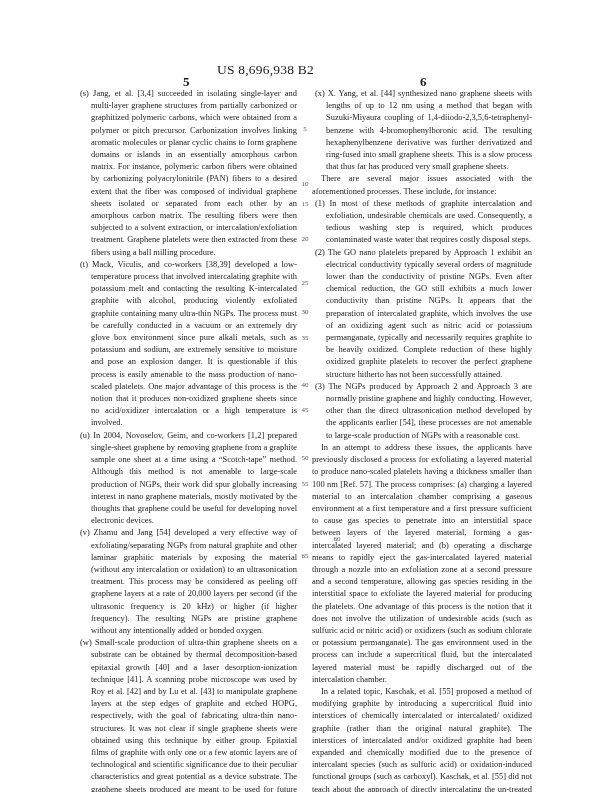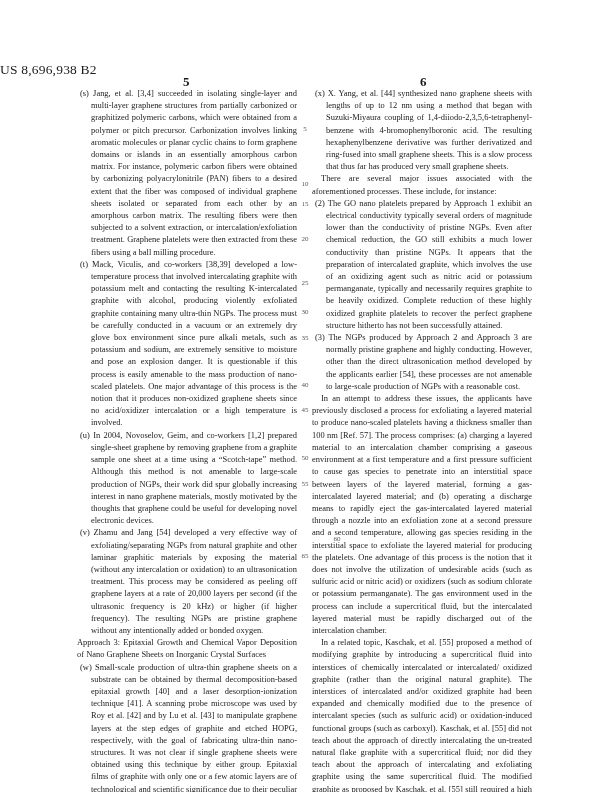--- a/index.html
+++ b/index.html
@@ -1,18 +1,18 @@
 <!DOCTYPE html>
 <html><head>
 <meta charset="utf-8">
 <style>
   html, body { margin: 0; padding: 0; background: #ffffff; }
   body { width: 614px; height: 792px; position: relative; overflow: hidden;
          font-family: "Liberation Serif", "DejaVu Serif", serif; color: #1a1a1a; }
-  .header { position: absolute; top: 62px; left: 0; width: 531px; text-align: left;
+  .header { position: absolute; top: 62px; left: 0; width: 531px; text-align: center;
             font-size: 13.5px; letter-spacing: 0.2px; }
   .colnum { position: absolute; top: 74px; font-size: 13px; font-weight: bold; }
   .col { position: absolute; top: 87px; width: 220px; font-size: 8.45px; line-height: 12.2px;
          text-align: justify; hyphens: none; }
   .col.left { left: 77px; }
   .col.right { left: 312px; }
   .item { padding-left: 14px; text-indent: -11px; margin: 0; }
   .para { text-indent: 9px; margin: 0; }
   .heading { margin: 0; text-indent: 0; }
   .linenum { position: absolute; left: 299px; font-size: 7px; color: #555; width: 12px; text-align: center; }
@@ -22,28 +22,28 @@
 
 <div class="header">US 8,696,938 B2</div>
 <div class="colnum" style="left:183px">5</div>
 <div class="colnum" style="left:420px">6</div>
 
 <div class="col left">
   <p class="item">(s) Jang, et al. [3,4] succeeded in isolating single-layer and multi-layer graphene structures from partially carbonized or graphitized polymeric carbons, which were obtained from a polymer or pitch precursor. Carbonization involves linking aromatic molecules or planar cyclic chains to form graphene domains or islands in an essentially amorphous carbon matrix. For instance, polymeric carbon fibers were obtained by carbonizing polyacrylonitrile (PAN) fibers to a desired extent that the fiber was composed of individual graphene sheets isolated or separated from each other by an amorphous carbon matrix. The resulting fibers were then subjected to a solvent extraction, or intercalation/exfoliation treatment. Graphene platelets were then extracted from these fibers using a ball milling procedure.</p>
   <p class="item">(t) Mack, Viculis, and co-workers [38,39] developed a low-temperature process that involved intercalating graphite with potassium melt and contacting the resulting K-intercalated graphite with alcohol, producing violently exfoliated graphite containing many ultra-thin NGPs. The process must be carefully conducted in a vacuum or an extremely dry glove box environment since pure alkali metals, such as potassium and sodium, are extremely sensitive to moisture and pose an explosion danger. It is questionable if this process is easily amenable to the mass production of nano-scaled platelets. One major advantage of this process is the notion that it produces non-oxidized graphene sheets since no acid/oxidizer intercalation or a high temperature is involved.</p>
   <p class="item">(u) In 2004, Novoselov, Geim, and co-workers [1,2] prepared single-sheet graphene by removing graphene from a graphite sample one sheet at a time using a “Scotch-tape” method. Although this method is not amenable to large-scale production of NGPs, their work did spur globally increasing interest in nano graphene materials, mostly motivated by the thoughts that graphene could be useful for developing novel electronic devices.</p>
   <p class="item">(v) Zhamu and Jang [54] developed a very effective way of exfoliating/separating NGPs from natural graphite and other laminar graphitic materials by exposing the material (without any intercalation or oxidation) to an ultrasonication treatment. This process may be considered as peeling off graphene layers at a rate of 20,000 layers per second (if the ultrasonic frequency is 20 kHz) or higher (if higher frequency). The resulting NGPs are pristine graphene without any intentionally added or bonded oxygen.</p>
-  <p class="heading">Approach 3: Epitaxial Growth and Chemical Vapor Deposition of Nano Graphene Sheets on Inorganic Crystal Surfaces</p>
   <p class="item">(w) Small-scale production of ultra-thin graphene sheets on a substrate can be obtained by thermal decomposition-based epitaxial growth [40] and a laser desorption-ionization technique [41]. A scanning probe microscope was used by Roy et al. [42] and by Lu et al. [43] to manipulate graphene layers at the step edges of graphite and etched HOPG, respectively, with the goal of fabricating ultra-thin nano-structures. It was not clear if single graphene sheets were obtained using this technique by either group. Epitaxial films of graphite with only one or a few atomic layers are of technological and scientific significance due to their peculiar characteristics and great potential as a device substrate. The graphene sheets produced are meant to be used for future nano-electronic applications, rather than composite reinforcements.</p>
 
 </div>
 
 <div class="col right">
   <p class="item">(x) X. Yang, et al. [44] synthesized nano graphene sheets with lengths of up to 12 nm using a method that began with Suzuki-Miyaura coupling of 1,4-diiodo-2,3,5,6-tetraphenyl-benzene with 4-bromophenylboronic acid. The resulting hexaphenylbenzene derivative was further derivatized and ring-fused into small graphene sheets. This is a slow process that thus far has produced very small graphene sheets.</p>
   <p class="para">There are several major issues associated with the aforementioned processes. These include, for instance:</p>
+  <p class="item">(1) In most of these methods of graphite intercalation and exfoliation, undesirable chemicals are used. Consequently, a tedious washing step is required, which produces contaminated waste water that requires costly disposal steps.</p>
   <p class="item">(2) The GO nano platelets prepared by Approach 1 exhibit an electrical conductivity typically several orders of magnitude lower than the conductivity of pristine NGPs. Even after chemical reduction, the GO still exhibits a much lower conductivity than pristine NGPs. It appears that the preparation of intercalated graphite, which involves the use of an oxidizing agent such as nitric acid or potassium permanganate, typically and necessarily requires graphite to be heavily oxidized. Complete reduction of these highly oxidized graphite platelets to recover the perfect graphene structure hitherto has not been successfully attained.</p>
   <p class="item">(3) The NGPs produced by Approach 2 and Approach 3 are normally pristine graphene and highly conducting. However, other than the direct ultrasonication method developed by the applicants earlier [54], these processes are not amenable to large-scale production of NGPs with a reasonable cost.</p>
   <p class="para">In an attempt to address these issues, the applicants have previously disclosed a process for exfoliating a layered material to produce nano-scaled platelets having a thickness smaller than 100 nm [Ref. 57]. The process comprises: (a) charging a layered material to an intercalation chamber comprising a gaseous environment at a first temperature and a first pressure sufficient to cause gas species to penetrate into an interstitial space between layers of the layered material, forming a gas-intercalated layered material; and (b) operating a discharge means to rapidly eject the gas-intercalated layered material through a nozzle into an exfoliation zone at a second pressure and a second temperature, allowing gas species residing in the interstitial space to exfoliate the layered material for producing the platelets. One advantage of this process is the notion that it does not involve the utilization of undesirable acids (such as sulfuric acid or nitric acid) or oxidizers (such as sodium chlorate or potassium permanganate). The gas environment used in the process can include a supercritical fluid, but the intercalated layered material must be rapidly discharged out of the intercalation chamber.</p>
   <p class="para">In a related topic, Kaschak, et al. [55] proposed a method of modifying graphite by introducing a supercritical fluid into interstices of chemically intercalated or intercalated/ oxidized graphite (rather than the original natural graphite). The interstices of intercalated and/or oxidized graphite had been expanded and chemically modified due to the presence of intercalant species (such as sulfuric acid) or oxidation-induced functional groups (such as carboxyl). Kaschak, et al. [55] did not teach about the approach of directly intercalating the un-treated natural flake graphite with a supercritical fluid; nor did they teach about the approach of intercalating and exfoliating graphite using the same supercritical fluid. The modified graphite as proposed by Kaschak, et al. [55] still required a high temperature exposure step, typically at 700-1,200° C., to exfoliate the intercalated and modified graphite.</p>
 </div>
 
 <div id="gutter">
     <div class="linenum" style="top: 125px;">5</div>
     <div class="linenum" style="top: 180px;">10</div>
     <div class="linenum" style="top: 200px;">15</div>

